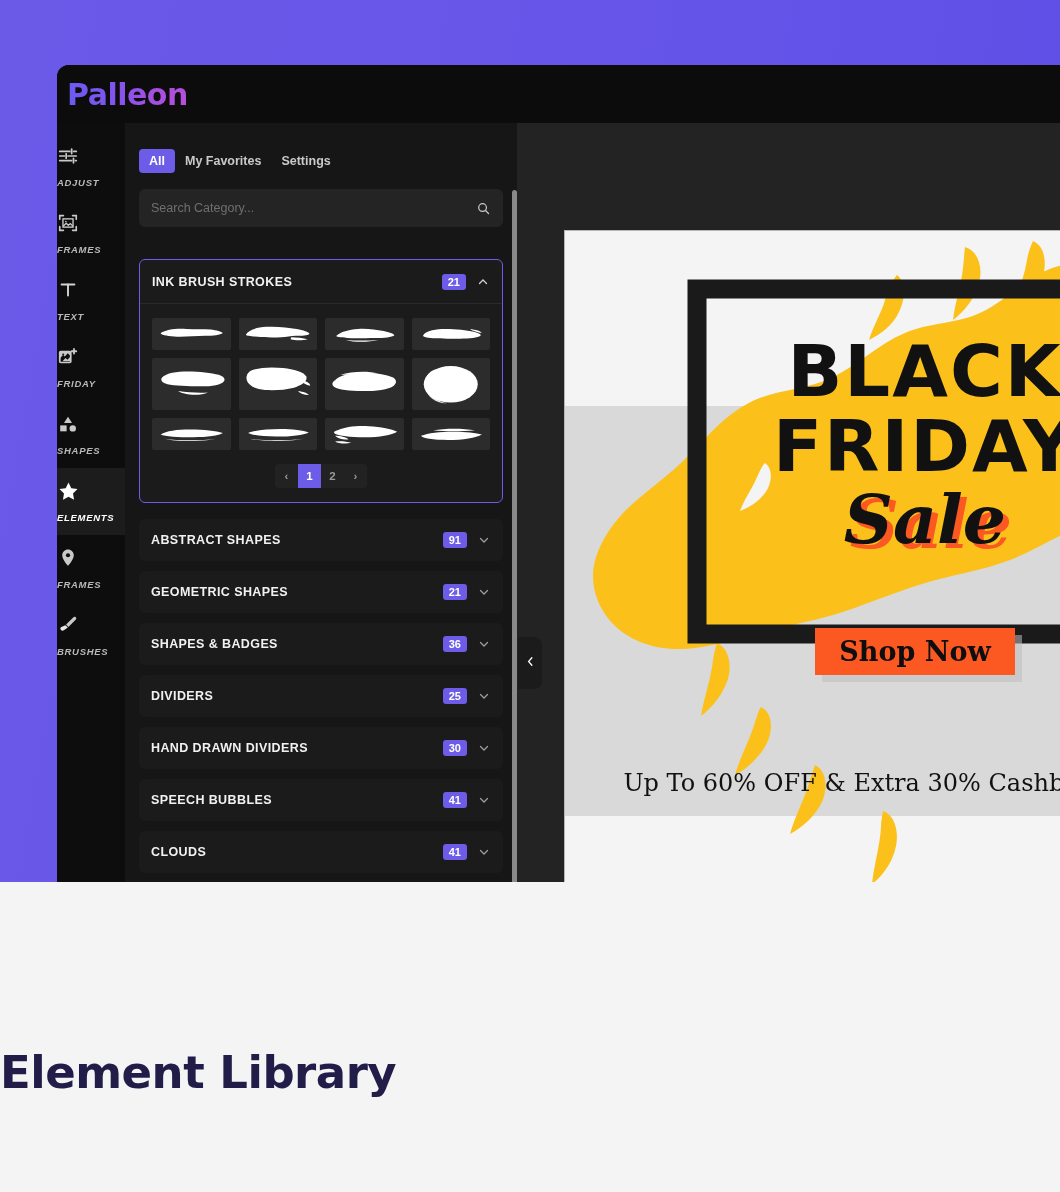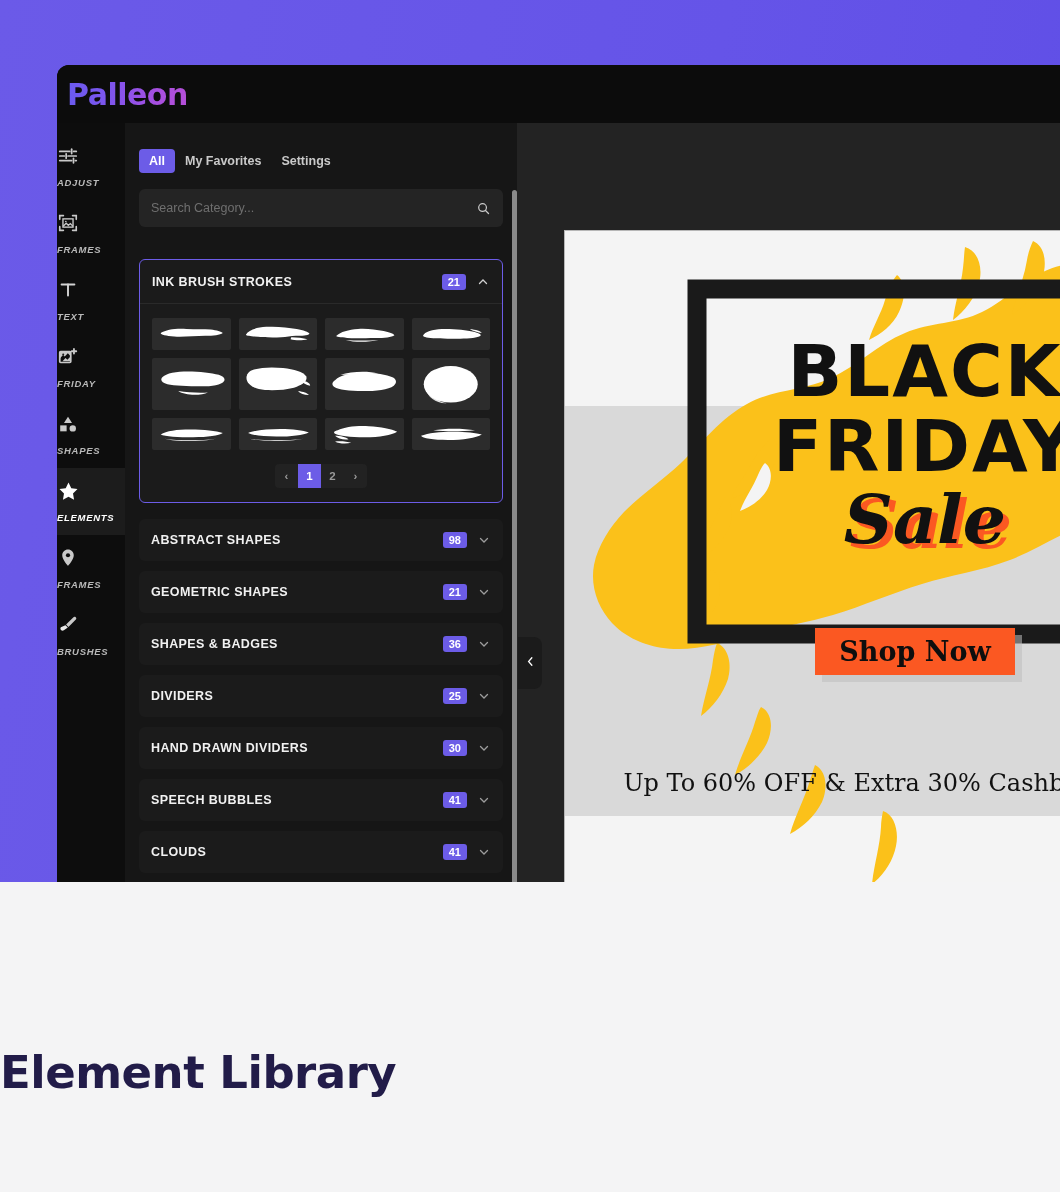--- a/index.html
+++ b/index.html
@@ -433,21 +433,21 @@
               <div class="pg">‹</div>
               <div class="pg active">1</div>
               <div class="pg">2</div>
               <div class="pg">›</div>
             </div>
           </div>
         </div>
 
         <div class="cat-row">
           <span class="cat-title">ABSTRACT SHAPES</span>
-          <span class="badge">98</span>
+          <span class="badge">91</span>
           <span class="chev">
             <svg viewBox="0 0 24 24" width="14" height="14" fill="none" stroke="#9c9c9c" stroke-width="2.2" stroke-linecap="round">
                 <polyline points="6,9.5 12,15.5 18,9.5"></polyline>
               </svg>
           </span>
         </div>
 
         <div class="cat-row">
           <span class="cat-title">GEOMETRIC SHAPES</span>
           <span class="badge">21</span>

